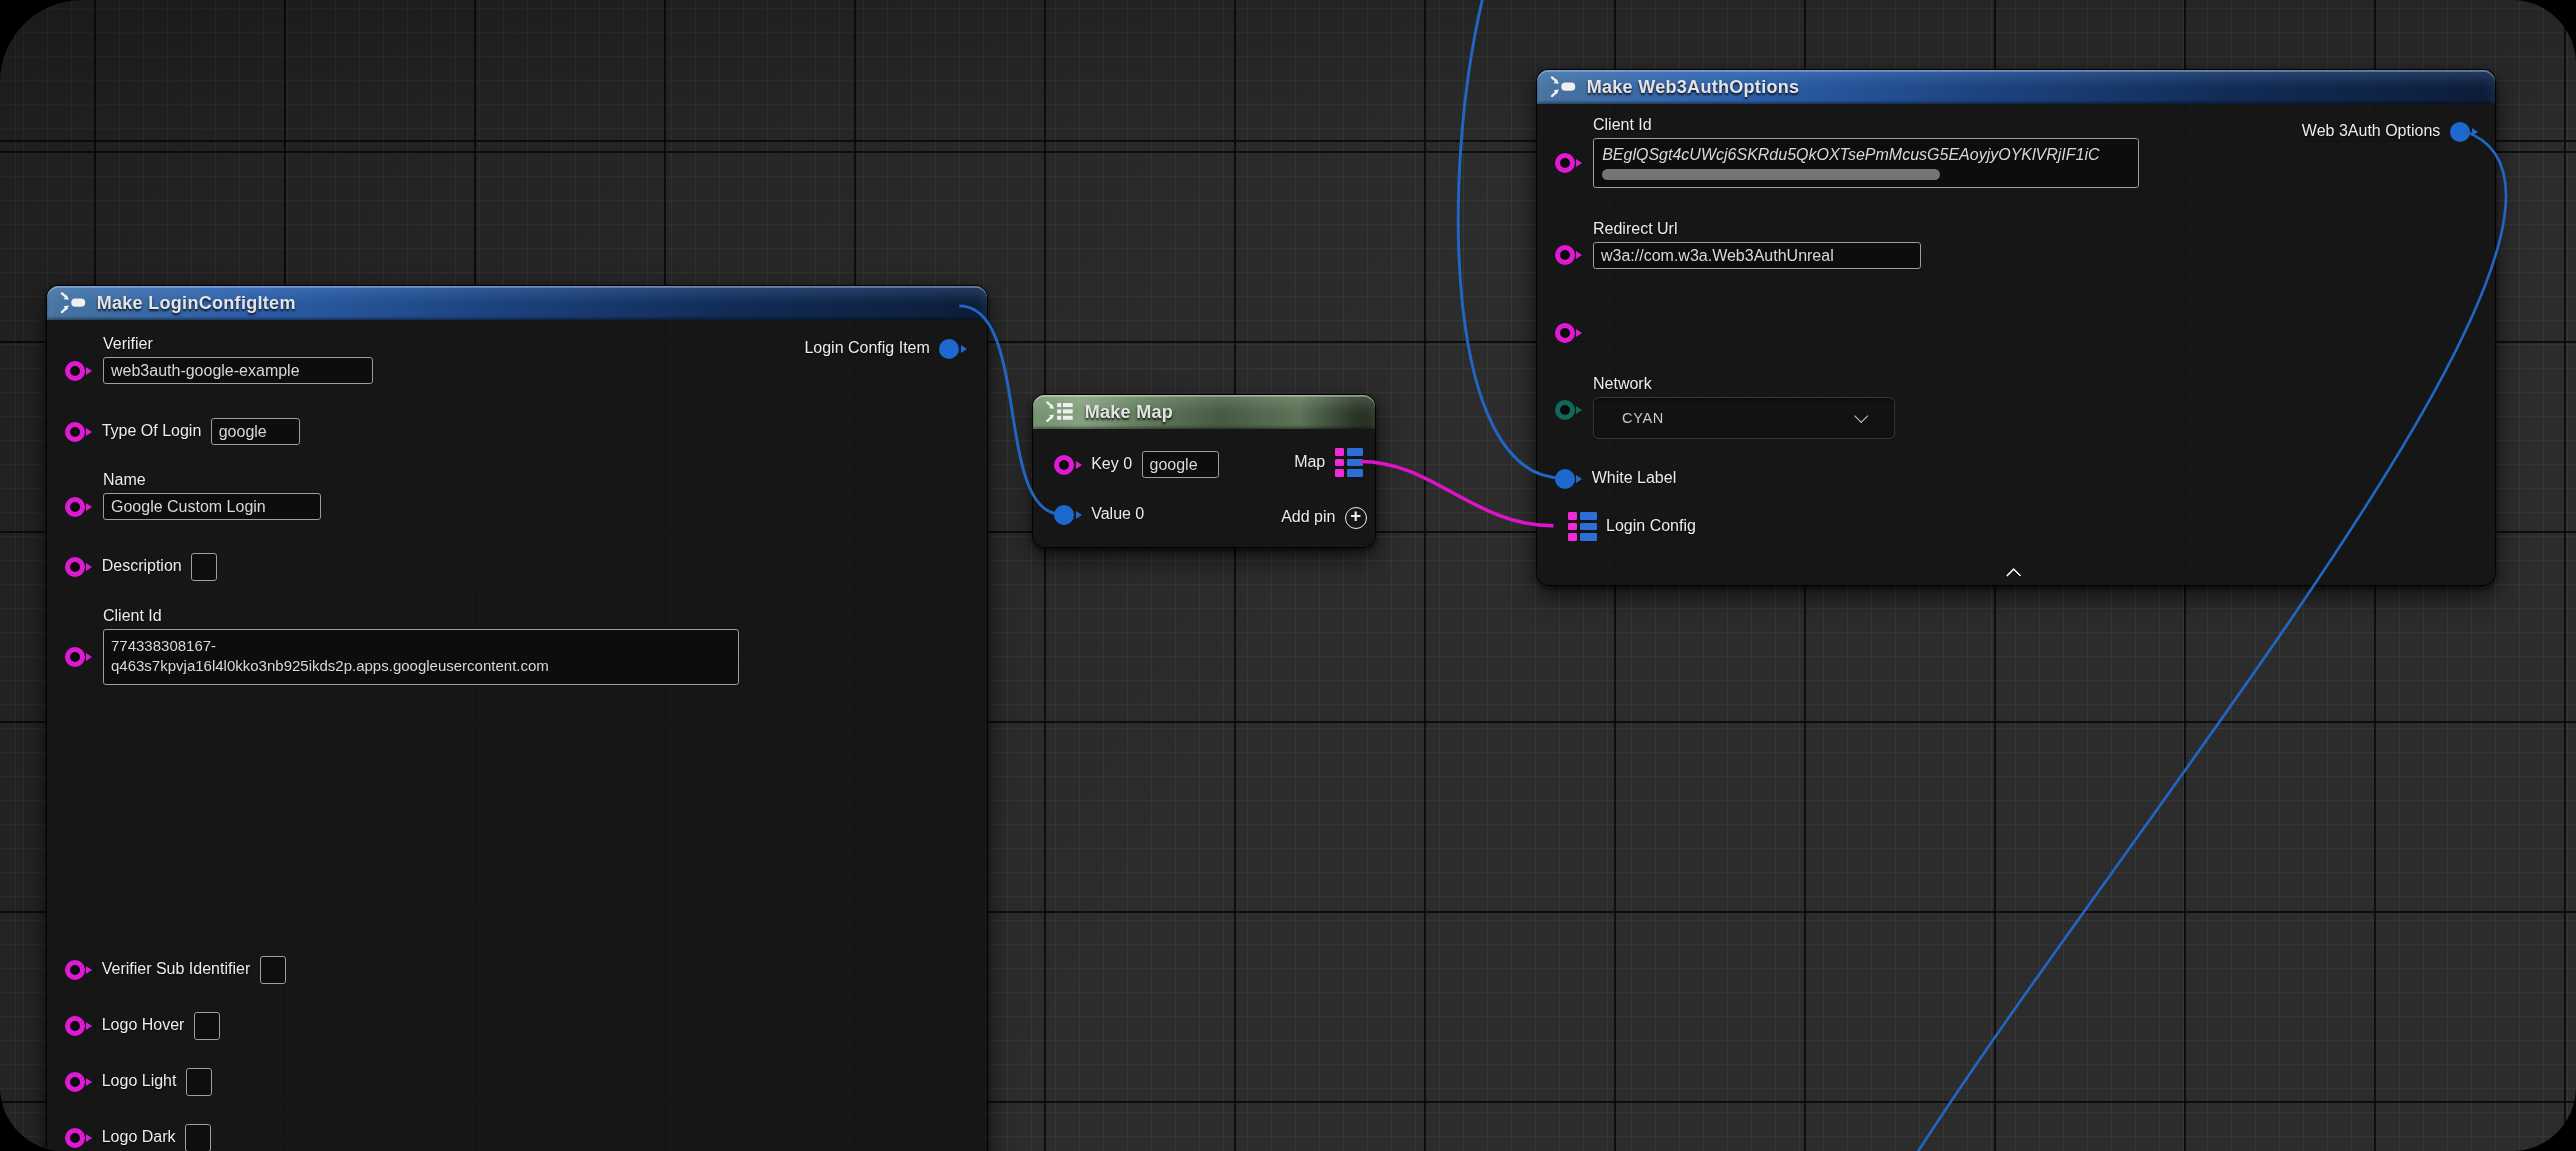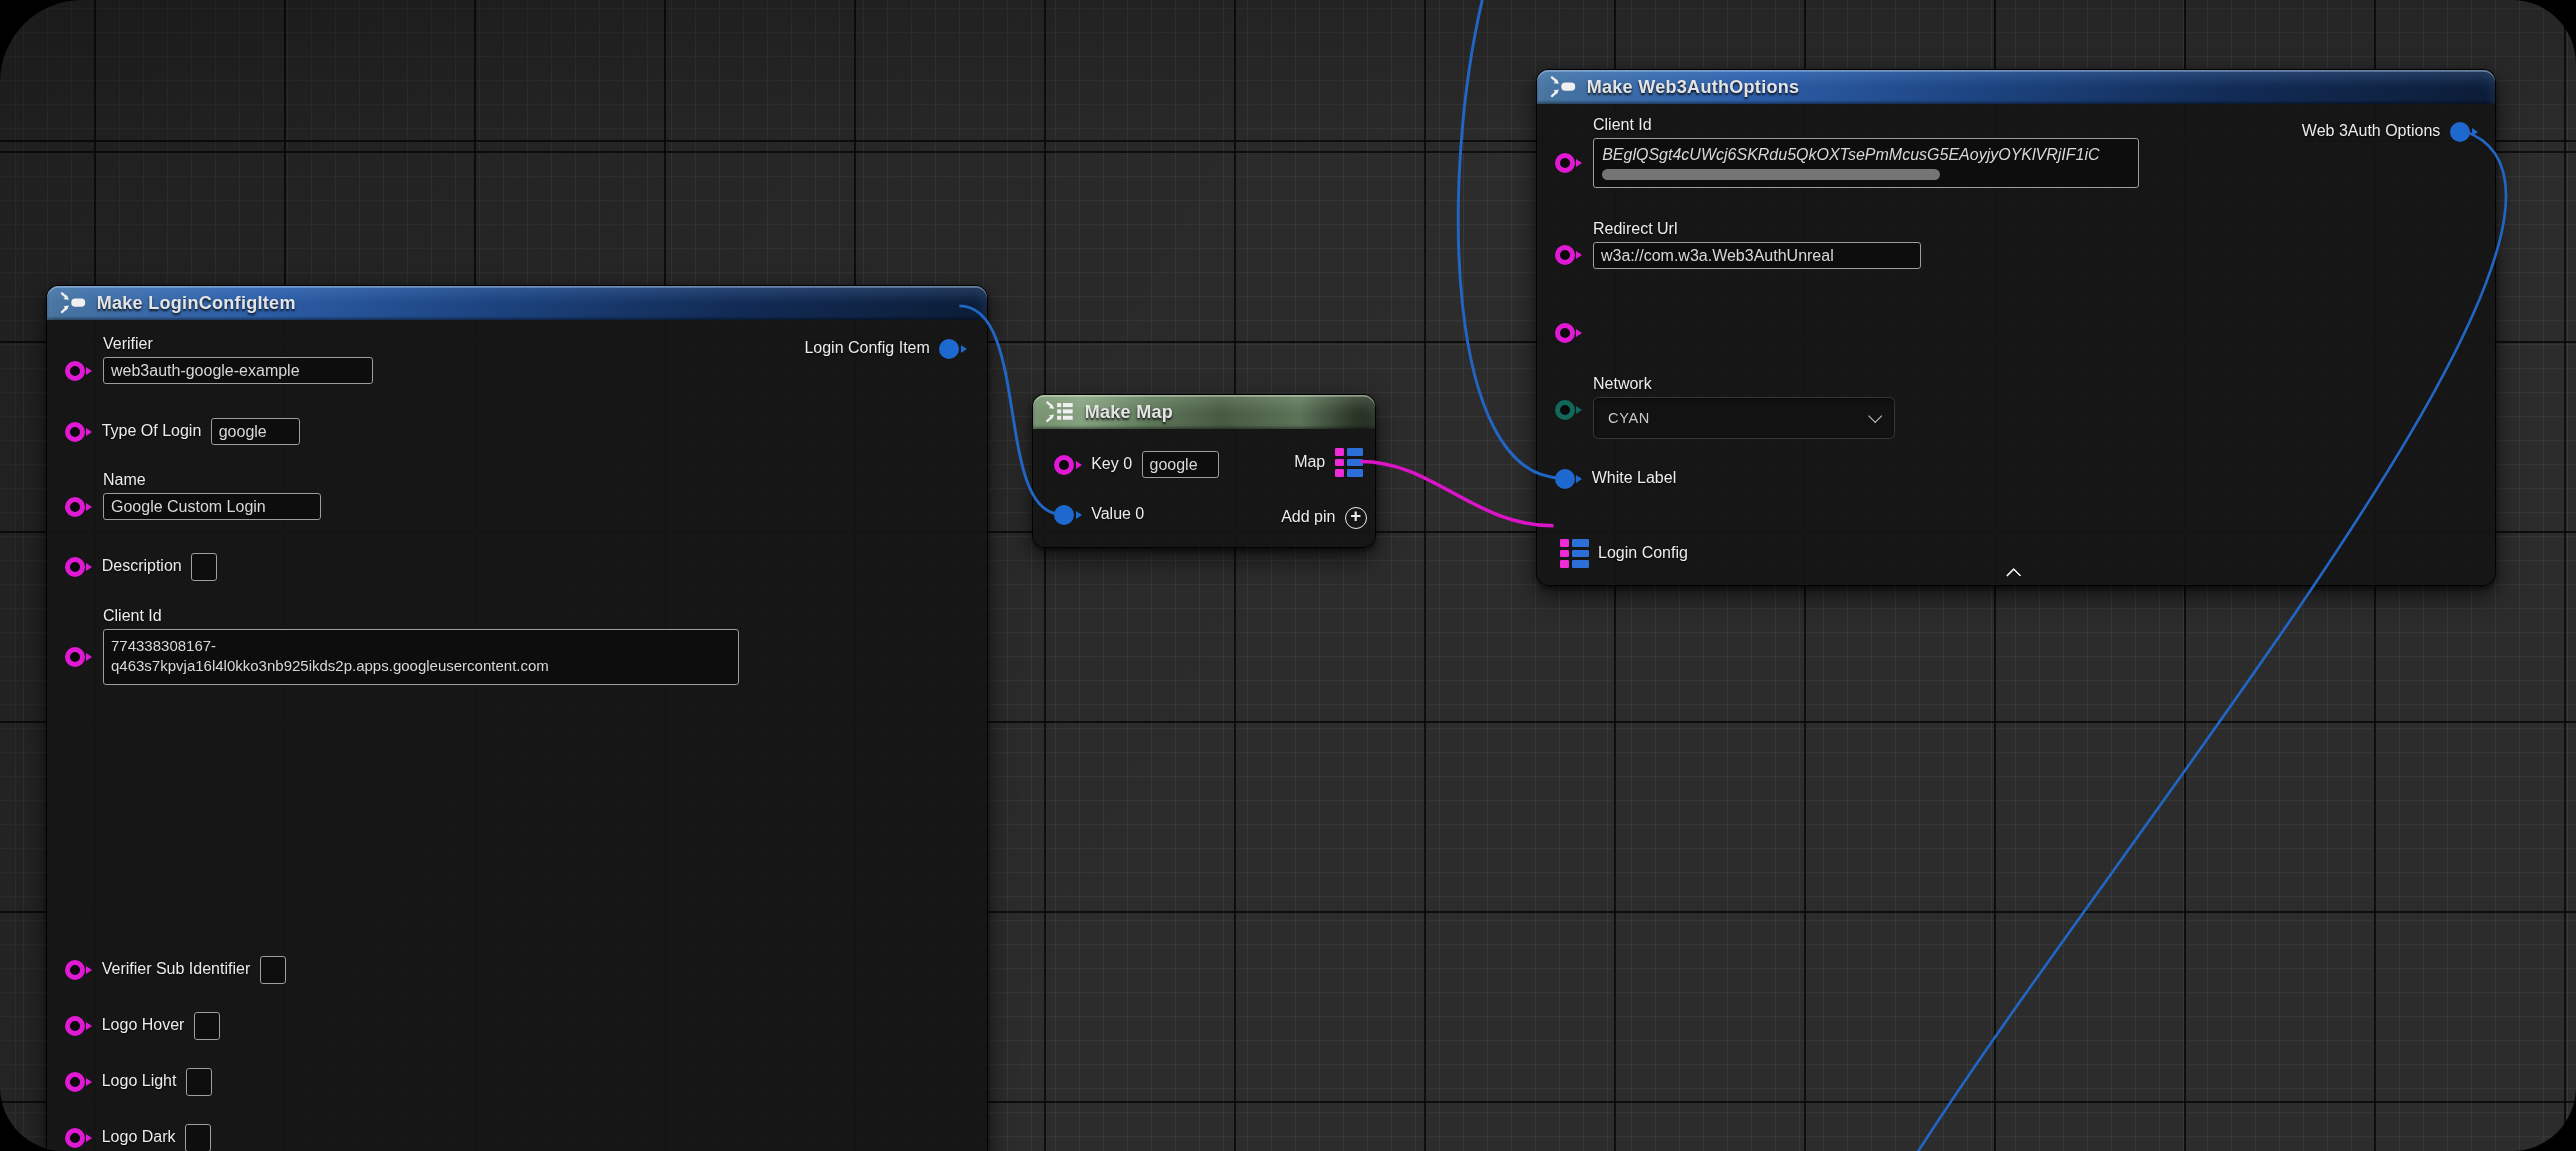--- a/index.html
+++ b/index.html
@@ -56,21 +56,21 @@
   .tfield.scrollfield .tval{display:block;width:100%;overflow:hidden;white-space:nowrap;}
   .scrollbar{width:64%;height:11.7px;border-radius:5.8px;background:#757575;margin-top:4.7px;flex:none;}
 
   .sbox{width:26px;height:28px;border:1.2px solid #a0a0a0;border-radius:2.9px;background:#0e0e0e;
     box-sizing:border-box;flex:none;overflow:hidden;color:#d8d8d8;font-size:15px;}
   .cbx{width:26px;height:26px;border:1.8px solid #414141;border-radius:4.7px;background:#1b1b1b;
     box-sizing:border-box;flex:none;}
 
   .dropdown{width:302px;height:42px;border:1.2px solid #373737;border-radius:5.8px;background:#121212;
     box-sizing:border-box;display:flex;align-items:center;justify-content:space-between;
-    padding:0 14px;margin-top:3.5px;box-shadow:inset 0 1.2px 3.5px rgba(0,0,0,0.6);}
+    padding:0 28px;margin-top:3.5px;box-shadow:inset 0 1.2px 3.5px rgba(0,0,0,0.6);}
   .ddval{font-size:14.6px;color:#c9c9c9;letter-spacing:0.6px;}
   .ddchev{width:9.4px;height:9.4px;border-right:1.8px solid #c9c9c9;border-bottom:1.8px solid #c9c9c9;
     transform:rotate(45deg);margin-top:-4.7px;flex:none;}
 
   .caret{position:absolute;width:15px;height:15px;}
   .caret::before{content:"";position:absolute;left:1.2px;top:4.7px;width:9.4px;height:9.4px;
     border-left:2.9px solid #ececec;border-top:2.9px solid #ececec;transform:rotate(45deg);border-radius:1.2px;}
 
   .plus{width:22px;height:22px;border:1.8px solid #ececec;border-radius:50%;box-sizing:border-box;
     display:flex;align-items:center;justify-content:center;color:#ececec;flex:none;}
@@ -333,21 +333,21 @@
     </div>
 
     <div class="row" style="top:395px;">
       <span class="pinwrap">
           <i class="dot solid blue"></i>
           <i class="nub blue"></i>
         </span>
       <span class="lbl">White Label</span>
     </div>
 
-    <div class="row" style="top:443px;left:23px;margin-top:27px;">
+    <div class="row" style="top:443px;left:31px;">
       <span class="mappin">
           <i class="k"></i>
           <i class="v"></i>
           <i class="k"></i>
           <i class="v"></i>
           <i class="k"></i>
           <i class="v"></i>
         </span>
       <span class="lbl">Login Config</span>
     </div>

